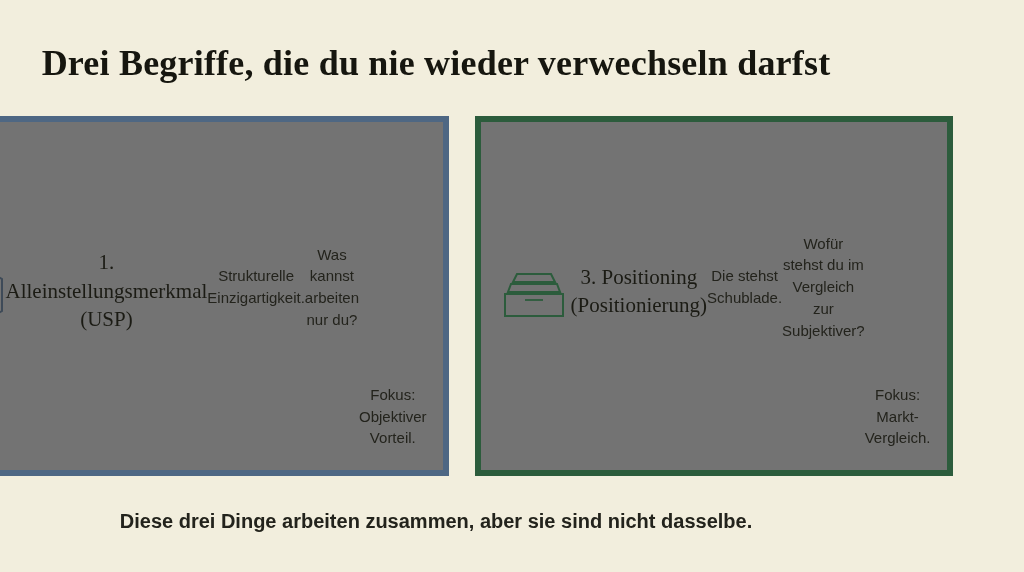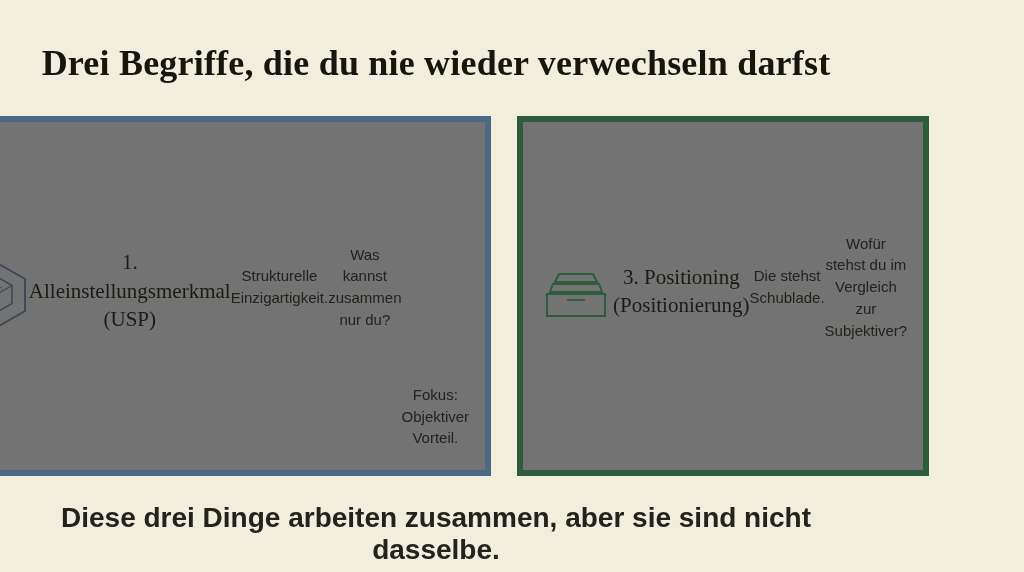--- a/index.html
+++ b/index.html
@@ -78,24 +78,24 @@
     margin: 0 0 22px 0;
     max-width: 95%;
   }
   .card-line.last {
     margin-bottom: 3px;
     margin-top: auto;
   }
   .footer {
     text-align: center;
     font-family: "Liberation Sans", sans-serif;
-    font-size: 28px;
+    font-size: 20px;
     font-weight: 700;
     color: #23231c;
-    padding-top: 26px;
+    padding-top: 34px;
   }
 </style>
 </head>
 <body>
 
 <div class="page">
 
   <h1 class="title">Drei Begriffe, die du nie wieder verwechseln darfst</h1>
 
   <div class="cards">
@@ -104,37 +104,38 @@
       <div class="card-icon">
         <svg width="64" height="70" viewBox="0 0 64 70" fill="none" stroke="#3e4a58" stroke-width="2">
           <polygon points="32,3 60,19 60,51 32,67 4,51 4,19"></polygon>
           <polygon points="32,17 47,25.5 47,43.5 32,52 17,43.5 17,25.5" stroke-width="1.6"></polygon>
           <path d="M17 25.5 L32 34 L47 25.5 M32 34 L32 52" stroke-width="1.4"></path>
           <path d="M24 21 L39 29.5" stroke-width="1" stroke-dasharray="3 3"></path>
         </svg>
       </div>
       <div class="card-title">1. Alleinstellungsmerkmal (USP)</div>
       <p class="card-line">Strukturelle Einzigartigkeit.</p>
-      <p class="card-line">Was kannst zusammen nur du?</p>
+      <p class="card-line">Was kannst arbeiten nur du?</p>
       <p class="card-line last">Fokus: Objektiver Vorteil.</p>
     </div>
 
 
     <div class="card green">
       <div class="card-icon">
         <svg width="74" height="62" viewBox="0 0 74 62" fill="none" stroke="#2c5c3c" stroke-width="2">
           <path d="M20 10 L54 10 L58 18 L16 18 Z"></path>
           <path d="M14 20 L60 20 L63 28 L11 28 Z"></path>
           <path d="M8 30 L66 30 L66 52 L8 52 Z"></path>
           <path d="M8 30 L66 30" stroke-width="1.6"></path>
           <path d="M28 36 L46 36" stroke-width="1.8"></path>
         </svg>
       </div>
       <div class="card-title">3. Positioning (Positionierung)</div>
       <p class="card-line">Die stehst Schublade.</p>
       <p class="card-line">Wofür stehst du im Vergleich zur Subjektiver?</p>
+      <p class="card-line last">Fokus: Markt-Vergleich.</p>
     </div>
 
   </div>
 
   <div class="footer">Diese drei Dinge arbeiten zusammen, aber sie sind nicht dasselbe.</div>
 
 </div>
 
 </body></html>

